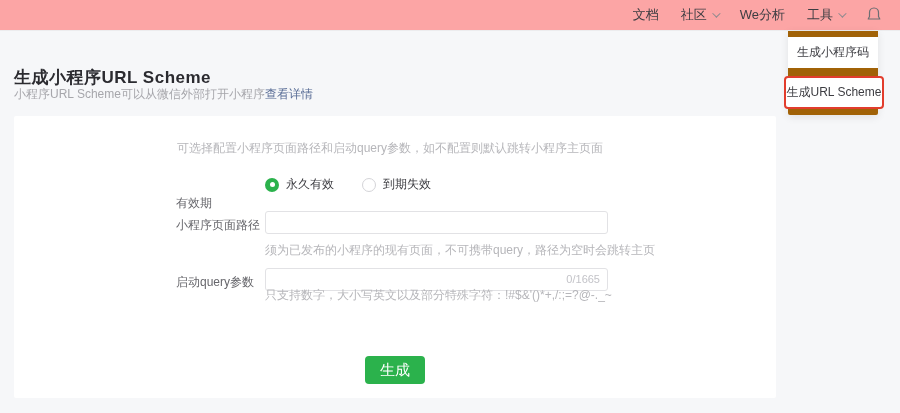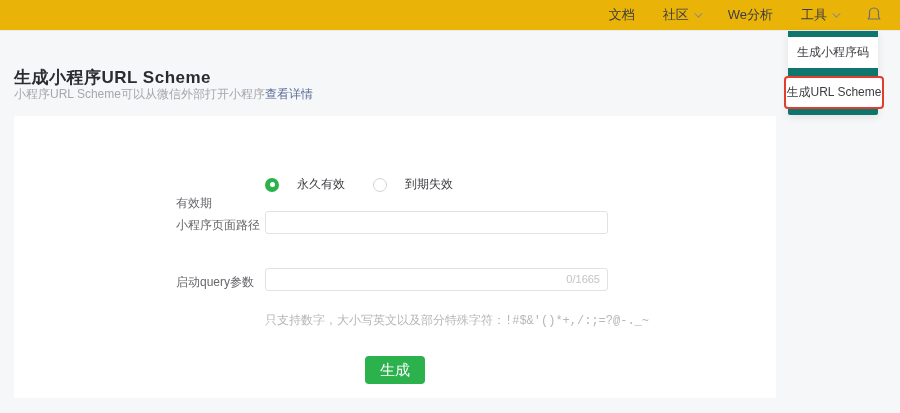--- a/index.html
+++ b/index.html
@@ -7,38 +7,38 @@
   body {
     font-family: "Liberation Sans", "DejaVu Sans", sans-serif;
     background: #f6f7f9;
     position: relative;
     color: #333;
   }
 
   
   .topbar {
     position: absolute; top: 0; left: 0; right: 0; height: 31px;
-    background: #eab308; border-bottom: 1px solid #ececee;
+    background: #fca5a5; border-bottom: 1px solid #ececee;
     display: flex; align-items: center; justify-content: flex-end;
-    padding-right: 18px; gap: 28px; z-index: 5;
+    padding-right: 18px; gap: 22px; z-index: 5;
   }
   .nav-item {
     font-size: 13px; color: #3d3d42; cursor: pointer;
     display: flex; align-items: center; gap: 5px; white-space: nowrap;
   }
   .chevron {
     width: 6px; height: 6px; border-right: 1px solid #8a8a8f; border-bottom: 1px solid #8a8a8f;
     transform: rotate(45deg) translateY(-2px); display: inline-block;
   }
   .bell { width: 16px; height: 18px; display: inline-block; cursor: pointer; }
 
   
   .dropdown {
     position: absolute; top: 31px; left: 788px; width: 90px;
-    background: #0f766e; box-shadow: 0 2px 8px rgba(0,0,0,0.09);
+    background: #a16207; box-shadow: 0 2px 8px rgba(0,0,0,0.09);
     z-index: 6; padding: 6px 0; border-radius: 0 0 2px 2px;
   }
   .dropdown-item {
     font-size: 12px; color: #3d3d42; padding: 7px 0; text-align: center;
     cursor: pointer; background: #fff; position: relative; white-space: nowrap;
   }
   .dropdown-item.highlighted {
     margin: 8px -6px 0 -4px; border: 2px solid #e23d2d; border-radius: 4px; padding: 6px 0;
   }
 
@@ -59,21 +59,21 @@
     background: #ffffff; border-radius: 2px;
   }
   .intro { position: absolute; left: 163px; top: 24px; font-size: 12px; color: #b6b6ba; }
 
   .field-label { position: absolute; left: 162px; font-size: 12px; color: #66666b; }
   .lbl-validity { top: 79px; }
   .lbl-path     { top: 101px; }
   .lbl-query    { top: 158px; }
 
   .radio-group { position: absolute; left: 251px; top: 60px; display: flex; gap: 28px; }
-  .radio-opt { display: flex; align-items: center; gap: 18px; font-size: 12px; color: #3a3a3f; cursor: pointer; }
+  .radio-opt { display: flex; align-items: center; gap: 7px; font-size: 12px; color: #3a3a3f; cursor: pointer; }
   .radio-dot { width: 14px; height: 14px; border-radius: 50%; position: relative; flex: 0 0 auto; }
   .radio-dot.on { background: #2bb24c; }
   .radio-dot.on::after {
     content: ""; position: absolute; left: 4.5px; top: 4.5px;
     width: 5px; height: 5px; border-radius: 50%; background: #fff;
   }
   .radio-dot.off { background: #fff; border: 1px solid #d4d4d8; }
 
   .input-wrap { position: absolute; left: 251px; width: 343px; height: 23px; }
   .wrap-path  { top: 95px; }
@@ -82,21 +82,21 @@
     width: 100%; height: 100%; border: 1px solid #e2e2e5; border-radius: 3px;
     font-size: 12px; padding: 0 8px; color: #333; outline: none; background: #fff;
     font-family: "Liberation Sans", "DejaVu Sans", sans-serif;
   }
   .counter {
     position: absolute; right: 8px; top: 5px; font-size: 11px; color: #c3c3c8; pointer-events: none;
   }
 
   .helper { position: absolute; left: 251px; font-size: 12px; color: #b6b6ba; }
   .help-path  { top: 126px; }
-  .help-query { top: 196px; font-family: Liberation Mono, monospace; }
+  .help-query { top: 171px; }
 
   .submit-btn {
     position: absolute; left: 351px; top: 240px; width: 60px; height: 28px;
     background: #2bb24c; color: #ffffff; font-size: 15px;
     border: none; border-radius: 4px; cursor: pointer;
     font-family: "Liberation Sans", "DejaVu Sans", sans-serif;
   }
 </style>
 </head>
 <body>
@@ -128,37 +128,39 @@
   <div class="dropdown-item highlighted">生成URL Scheme</div>
 </div>
 
 <div class="page-title">生成小程序URL Scheme</div>
 <div class="page-subtitle">
   <span>小程序URL Scheme可以从微信外部打开小程序</span><a>查看详情</a>
 </div>
 
 <div class="card">
 
+  <div class="intro">可选择配置小程序页面路径和启动query参数，如不配置则默认跳转小程序主页面</div>
 
   <div class="field-label lbl-validity">有效期</div>
   <div class="radio-group">
     <span class="radio-opt">
       <span class="radio-dot on"></span>
       <span>永久有效</span>
     </span>
     <span class="radio-opt">
       <span class="radio-dot off"></span>
       <span>到期失效</span>
     </span>
   </div>
 
   <div class="field-label lbl-path">小程序页面路径</div>
   <div class="input-wrap wrap-path">
     <input class="text-input" type="text" value="" style="">
   </div>
+  <div class="helper help-path">须为已发布的小程序的现有页面，不可携带query，路径为空时会跳转主页</div>
 
   <div class="field-label lbl-query">启动query参数</div>
   <div class="input-wrap wrap-query">
     <input class="text-input" type="text" value="" style="">
     <span class="counter">0/1665</span>
   </div>
   <div class="helper help-query">只支持数字，大小写英文以及部分特殊字符：!#$&amp;'()*+,/:;=?@-._~</div>
 
   <button class="submit-btn">生成</button>
 </div>

